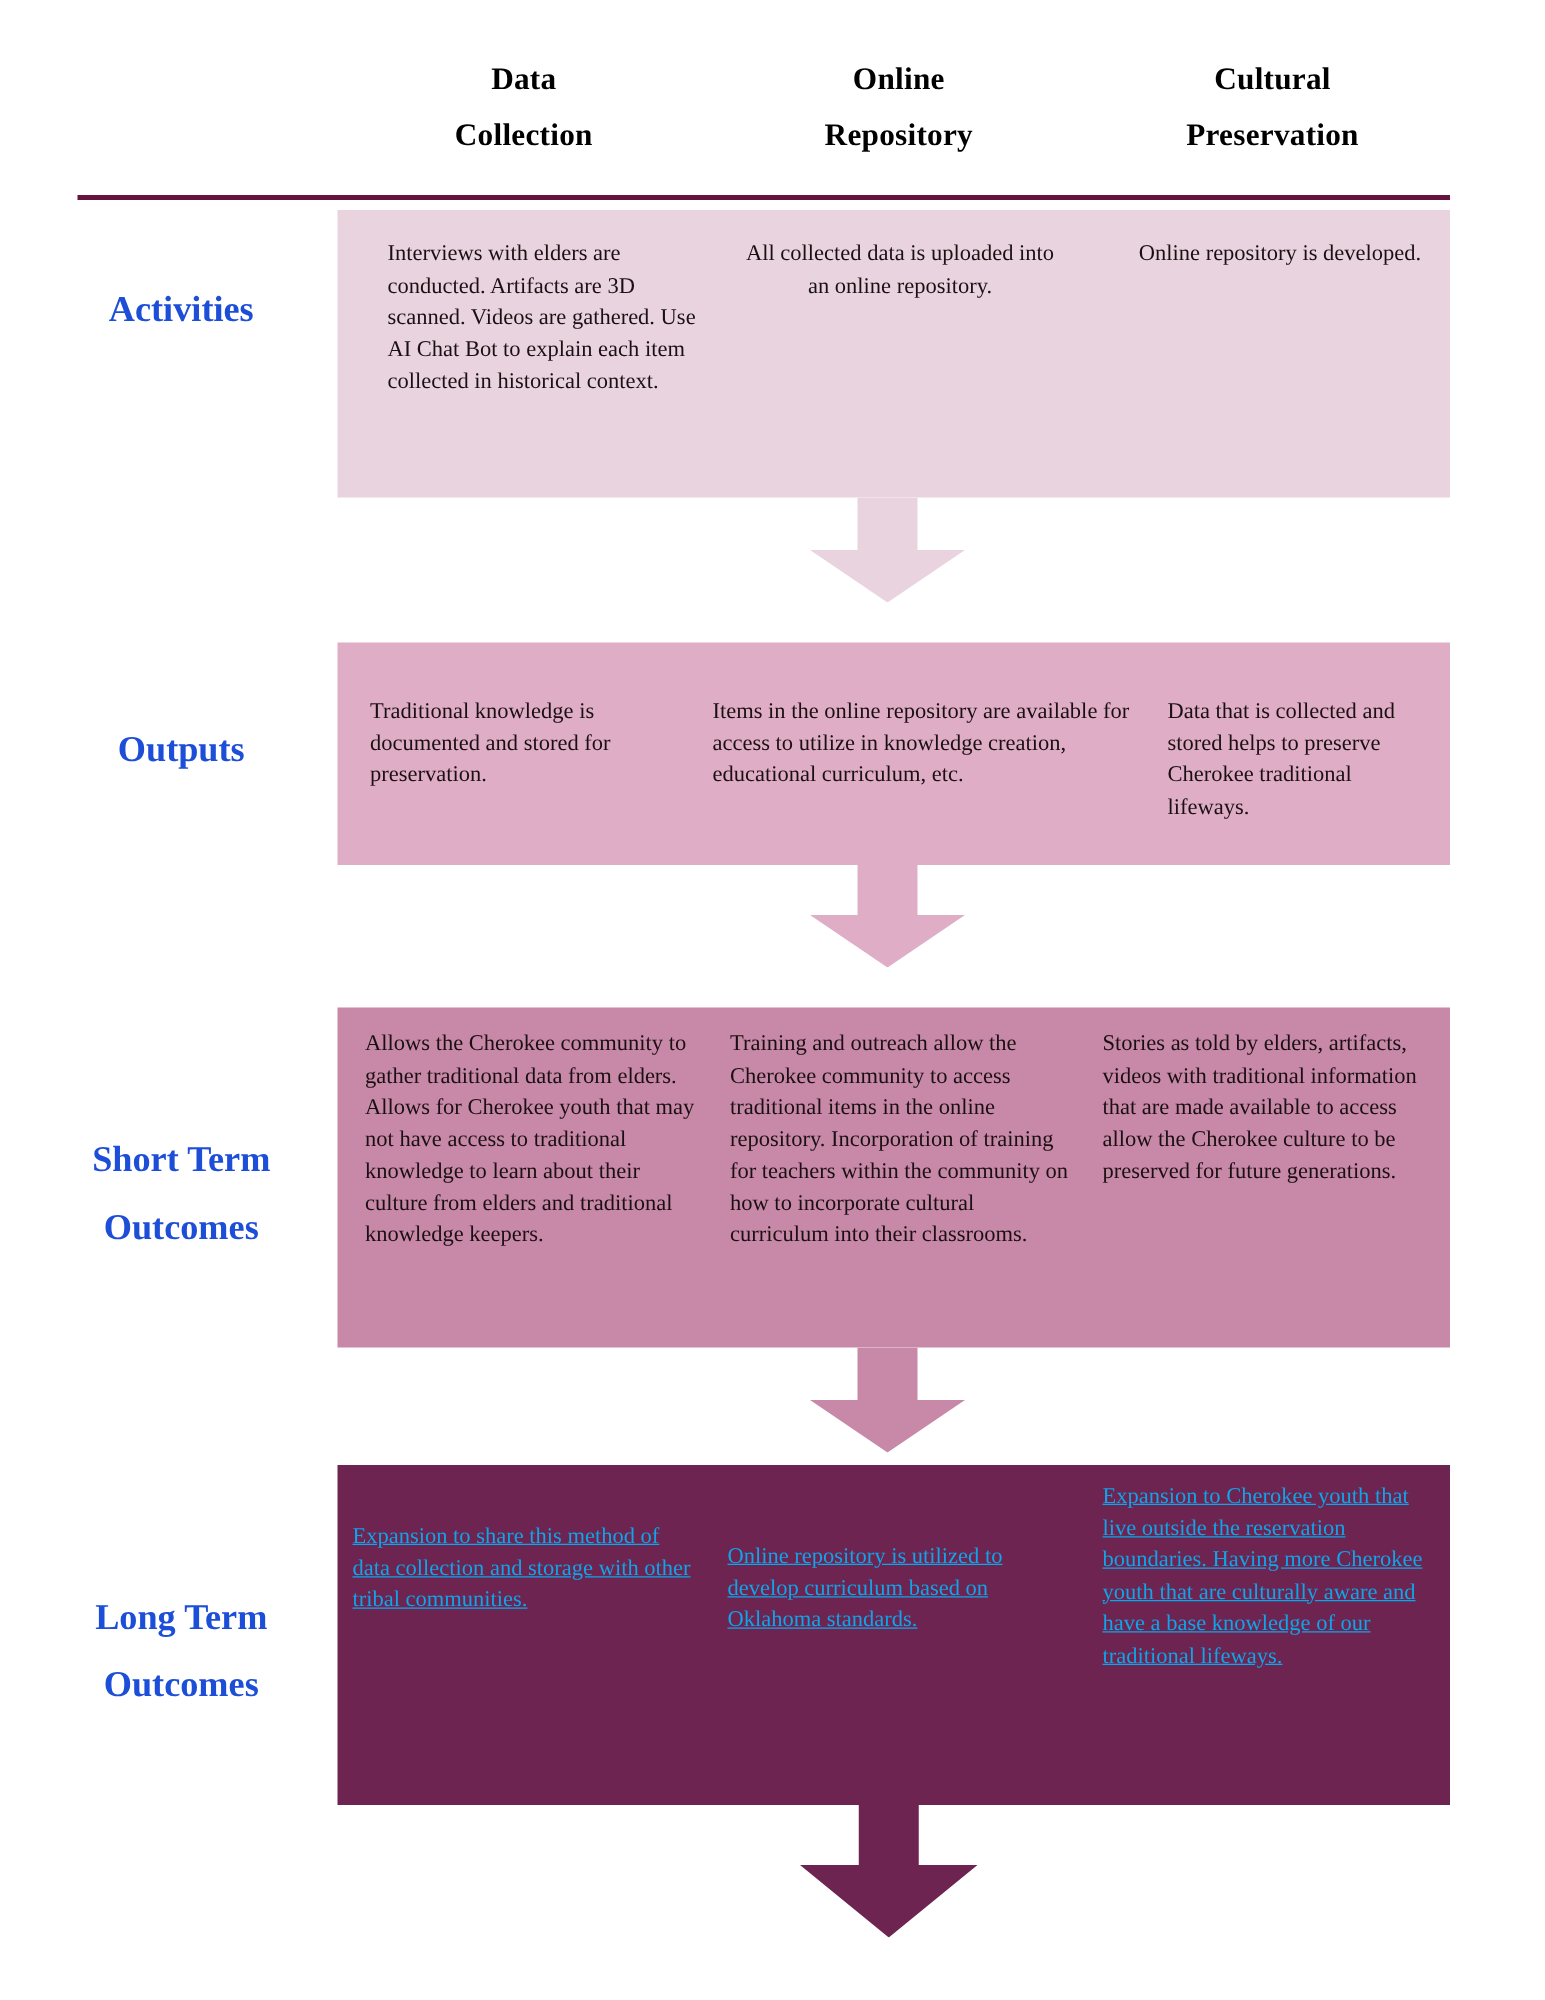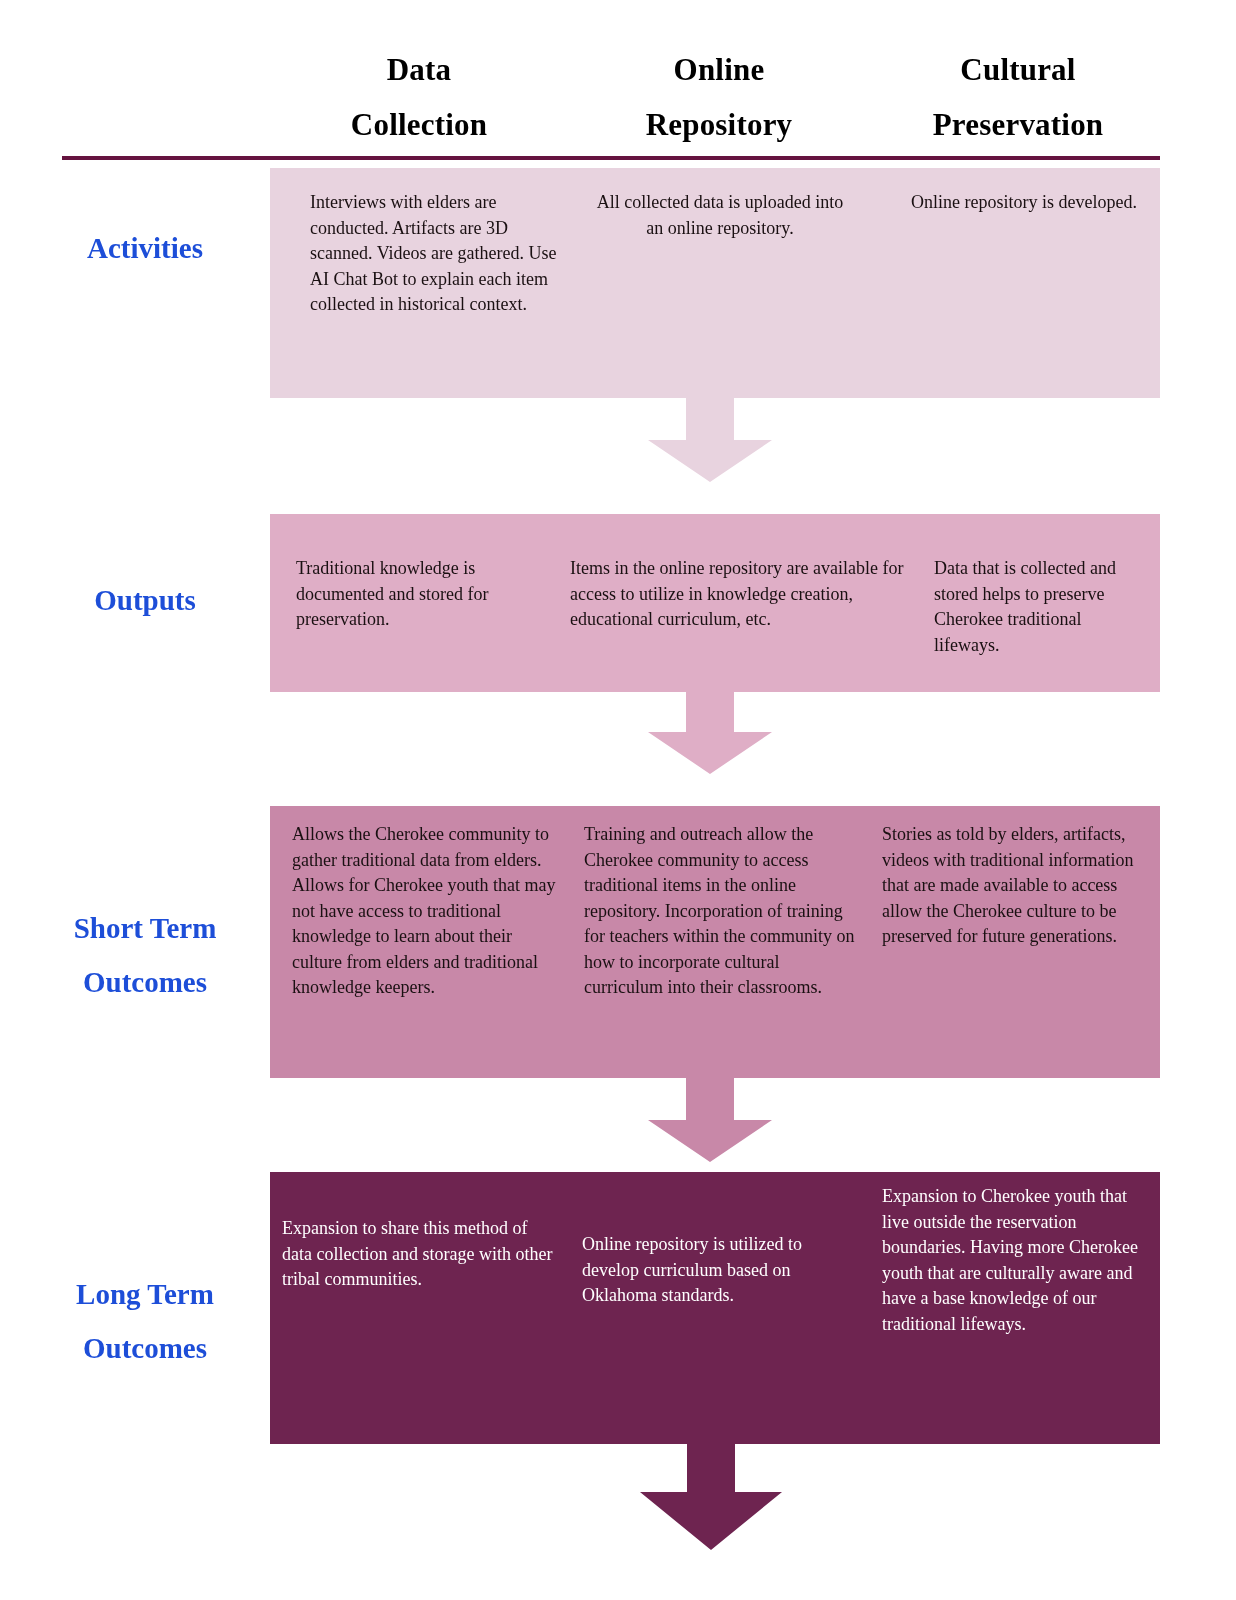--- a/index.html
+++ b/index.html
@@ -22,21 +22,21 @@
     position:absolute;
     left:0; top:0;
     width:1236px; height:150px;
   }
   .col-header{
     position:absolute;
     top:42px;
     width:260px;
     text-align:center;
     font-weight:bold;
-    font-size:31px;
+    font-size:25px;
     line-height:1.78;
     color:#000000;
     letter-spacing:0.2px;
   }
   .col-header .line{display:block;}
   .col-header.c1{left:289px;}
   .col-header.c2{left:589px;}
   .col-header.c3{left:888px;}
 
   .header-rule{
@@ -106,21 +106,21 @@
   .band.b3 .cell{padding-top:16px;}
   .band.b3 .cell.c1{width:300px; padding-left:22px; padding-right:12px;}
   .band.b3 .cell.c2{width:300px; padding-left:14px; padding-right:10px;}
   .band.b3 .cell.c3{width:290px; padding-left:12px; padding-right:14px;}
 
   
   .band.b4{
     top:1172px; height:272px;
     background:#6e2450;
   }
-  .band.b4 .cell{color:#ffffff;}
+  .band.b4 .cell{color:#0ea5e9;text-decoration:underline;}
   .band.b4 .cell.c1{width:300px; padding-left:12px; padding-right:10px; padding-top:44px;}
   .band.b4 .cell.c2{width:300px; padding-left:12px; padding-right:14px; padding-top:60px;}
   .band.b4 .cell.c3{width:290px; padding-left:12px; padding-right:14px; padding-top:12px;}
 
   
   .arrow{
     position:absolute;
     left:648px;
     width:124px;
   }

